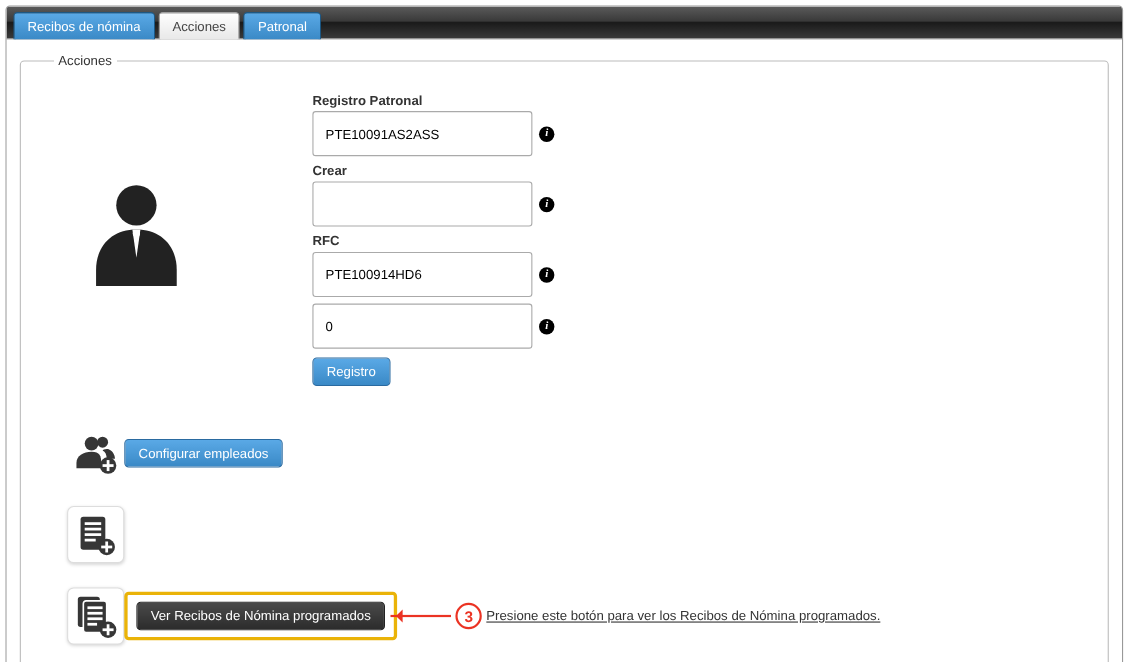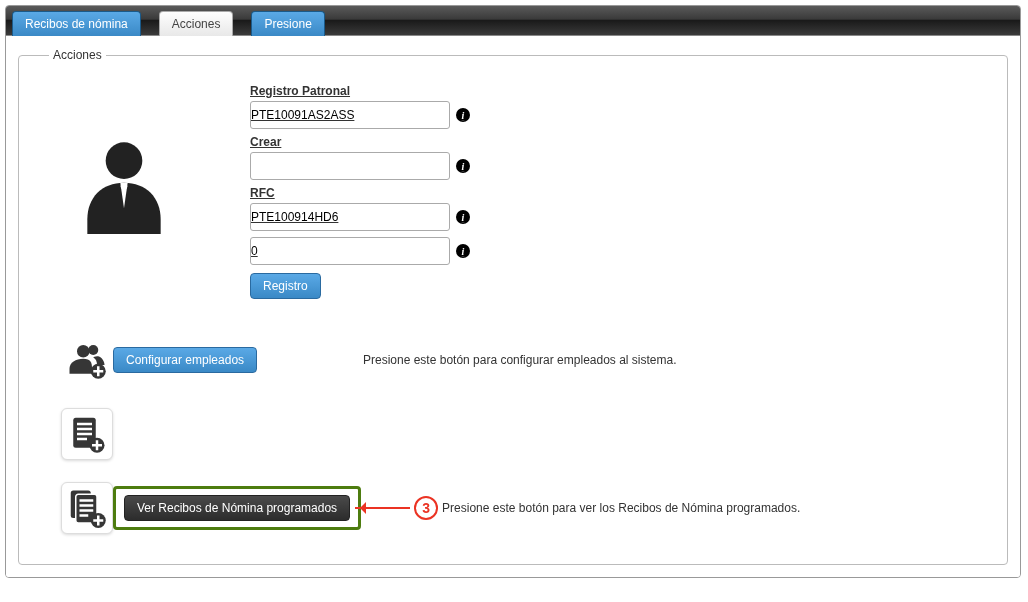--- a/index.html
+++ b/index.html
@@ -1,54 +1,54 @@
 <!DOCTYPE html>
 <html><head>
 <meta charset="utf-8">
 <style>
 * { box-sizing: border-box; margin: 0; padding: 0; }
 body { font-family: Verdana, Geneva, sans-serif; font-size: 12px; color: #333; background: #fff; padding: 5px; }
 .window { border: 1px solid #999; border-radius: 4px; overflow: hidden; width: 1016px; }
-.tab-bar { background: #3a3a3a; background: linear-gradient(to bottom, #5a5a5a 0%, #3a3a3a 45%, #1a1a1a 50%, #3a3a3a 100%); padding: 4px 6px 0 6px; display: flex; gap: 18px; border-bottom: 1px solid #888; }
+.tab-bar { background: #3a3a3a; background: linear-gradient(to bottom, #5a5a5a 0%, #3a3a3a 45%, #1a1a1a 50%, #3a3a3a 100%); padding: 4px 6px 0 6px; display: flex; gap: 3px; border-bottom: 1px solid #888; }
 .tab { padding: 5px 12px; border: 1px solid #1a5a8a; border-bottom: none; border-radius: 4px 4px 0 0; color: white; background: linear-gradient(to bottom, #5aa9e6 0%, #3a89c6 100%); font-size: 12px; cursor: pointer; position: relative; top: 1px; }
 .tab.active { background: linear-gradient(to bottom, #fefefe 0%, #e8e8e8 100%); color: #444; border-color: #aaa; }
 .content { padding: 12px; background: #fff; }
 fieldset { border: 1px solid #bbb; border-radius: 4px; padding: 22px 30px 30px 30px; position: relative; }
 legend { padding: 0 4px; font-size: 12px; color: #333; }
-.form-area { display: flex; align-items: center; gap: 81px; margin-bottom: 35px; padding-left: 30px; text-decoration: underline; }
+.form-area { display: flex; align-items: center; gap: 115px; margin-bottom: 35px; padding-left: 30px; }
 .person-icon svg { width: 90px; height: 110px; fill: #222; }
 .form-fields { }
 .form-row { margin-bottom: 6px; }
 .form-row label { display: block; font-weight: bold; font-size: 12px; margin-bottom: 3px; }
 .input-line { display: flex; align-items: center; gap: 6px; }
-.form-row input { width: 200px; height: 28px; border: 1px solid #aaa; border-radius: 3px; padding: 2px 0; font-size: 12px; }
+.form-row input { width: 200px; height: 41px; border: 1px solid #aaa; border-radius: 3px; padding: 2px 11px; font-size: 12px; }
 .info-icon { width: 14px; height: 14px; background: #000; color: #fff; border-radius: 50%; display:inline-flex; align-items:center; justify-content:center; font-family: Georgia, serif; font-style: italic; font-weight: bold; font-size: 10px; }
 .btn { display: inline-block; padding: 5px 12px; border-radius: 4px; border: 1px solid #2a6aa0; background: linear-gradient(to bottom, #5aa9e6 0%, #3a89c6 100%); color: #fff; font-size: 12px; cursor: pointer; text-align: center; }
 .btn-dark { background: linear-gradient(to bottom, #4a4a4a 0%, #2c2c2c 100%); border-color: #222; }
 .action-row { display: flex; align-items: center; padding-left: 12px; margin-bottom: 22px; }
 .action-icon-box { width: 52px; height: 52px; background: #fff; border: 1px solid #ddd; border-radius: 6px; box-shadow: 0 1px 3px rgba(0,0,0,0.15); display:flex; align-items:center; justify-content:center; flex-shrink:0; }
 .action-icon-box svg { width: 40px; height: 40px; fill: #363636; }
 .action-desc { font-size: 12px; color: #333; }
 .action-btn-area { width: 250px; flex-shrink: 0; }
-.highlight-box { border: 3px solid #4d7c0f; border-radius: 4px; padding: 6px 8px; display: inline-flex; }
+.highlight-box { border: 3px solid #eab308; border-radius: 4px; padding: 6px 8px; display: inline-flex; }
 .arrow-annot { display: flex; align-items: center; gap: 4px; margin-left: -6px; }
 .arrow-line { width: 55px; height: 2px; background: #eb3323; position: relative; }
 .arrow-line::before { content: ''; position: absolute; left: -1px; top: -5px; border: 6px solid transparent; border-right-color: #eb3323; }
 .circ-num { width: 24px; height: 24px; border: 2px solid #eb3323; border-radius: 50%; color: #eb3323; display:inline-flex; align-items:center; justify-content:center; font-size: 14px; font-weight: bold; }
 .action-row.last { margin-bottom: 0; align-items: center; }
 .first-action-row .action-icon-box { border:none; box-shadow:none; background:none; }
 </style>
 </head>
 <body>
 
 <div class="window">
   <div class="tab-bar">
     <div class="tab">Recibos de nómina</div>
     <div class="tab active">Acciones</div>
-    <div class="tab">Presione</div>
+    <div class="tab">Patronal</div>
   </div>
   <div class="content">
     <fieldset>
       <legend>Acciones</legend>
 
       <div class="form-area">
         <div class="person-icon">
           <svg viewBox="0 0 24 30">
               <circle cx="12" cy="7" r="5"></circle>
               <path d="M12 13c-6 0-10 4-10 10v4h20v-4c0-6-4-10-10-10z"></path>
@@ -98,21 +98,20 @@
               <circle cx="21" cy="8" r="4"></circle>
               <path d="M25 13c3 1 5 4 5 7h-6c0-3-1-5-3-6 1-1 3-1 4-1z"></path>
               <circle cx="25" cy="25" r="6"></circle>
               <rect x="24" y="21" width="2" height="8" fill="#fff"></rect>
               <rect x="21" y="24" width="8" height="2" fill="#fff"></rect>
             </svg>
         </div>
         <div class="action-btn-area">
           <button class="btn">Configurar empleados</button>
         </div>
-        <div class="action-desc">Presione este botón para configurar empleados al sistema.</div>
       </div>
 
       <div class="action-row">
         <div class="action-icon-box">
           <svg viewBox="0 0 32 32">
               <rect x="5" y="3" width="18" height="24" rx="2"></rect>
               <rect x="8" y="7" width="12" height="2" fill="#fff"></rect>
               <rect x="8" y="11" width="12" height="2" fill="#fff"></rect>
               <rect x="8" y="15" width="12" height="2" fill="#fff"></rect>
               <rect x="8" y="19" width="8" height="2" fill="#fff"></rect>
@@ -139,18 +138,18 @@
         </div>
         <div class="action-btn-area" style="width:auto;">
           <span class="highlight-box">
             <button class="btn btn-dark">Ver Recibos de Nómina programados</button>
           </span>
         </div>
         <div class="arrow-annot">
           <div class="arrow-line"></div>
           <span class="circ-num">3</span>
         </div>
-        <div class="action-desc" style="margin-left:4px;">Presione este botón para ver los Recibos de Nómina programados.</div>
+        <div class="action-desc" style="margin-left:4px;text-decoration:underline;">Presione este botón para ver los Recibos de Nómina programados.</div>
       </div>
 
     </fieldset>
   </div>
 </div>
 
 </body></html>

